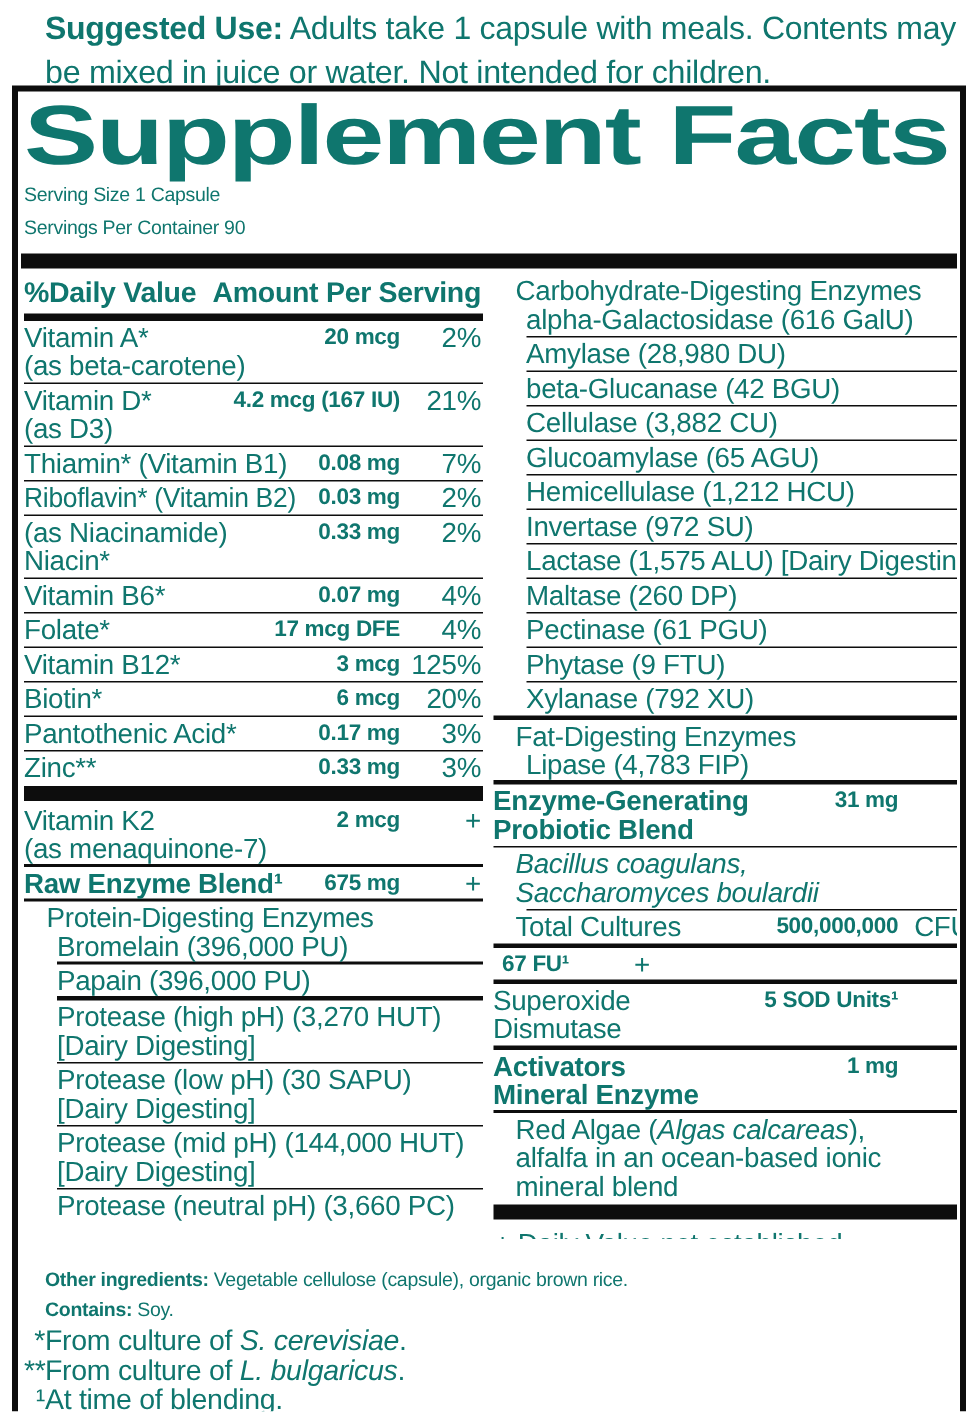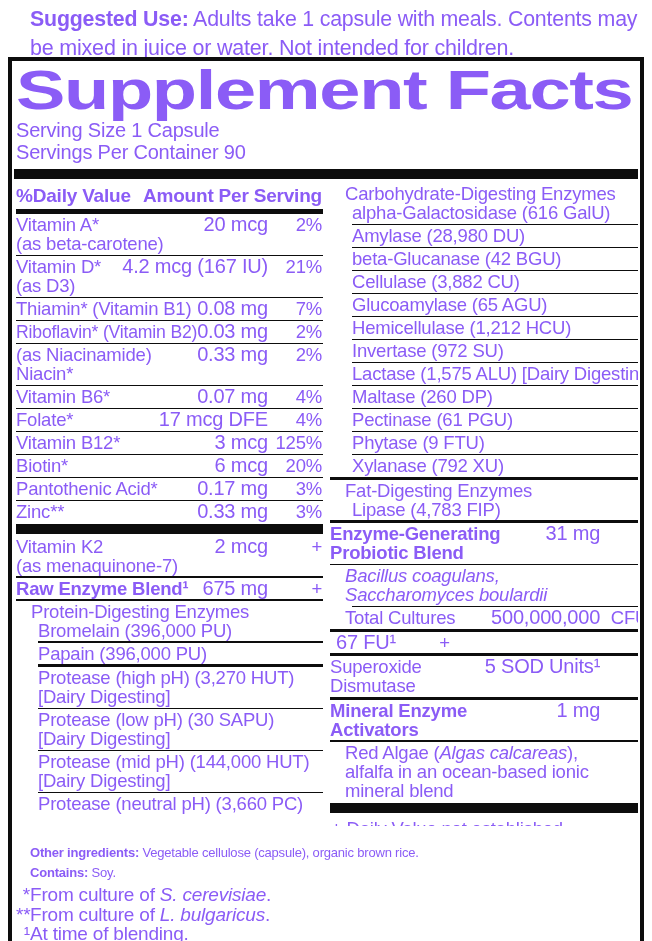--- a/index.html
+++ b/index.html
@@ -1,38 +1,38 @@
 <!DOCTYPE html>
 <html><head>
 <meta charset="utf-8">
 <style>
   * { box-sizing: border-box; }
   html,body { margin:0; padding:0; background:#fff; }
   .page {
     position:relative; width:652px; height:941px; background:#ffffff;
-    font-family:"Liberation Sans", sans-serif; color:#8b5cf6;
+    font-family:"Liberation Sans", sans-serif; color:#0f766e;
     letter-spacing:-0.2px; overflow:hidden;
   }
   .b { font-weight:bold; }
   .i { font-style:italic; }
 
   
   .suggested { position:absolute; left:30px; top:5px; width:608px; font-size:21.5px; line-height:29px; }
   .suggested .sline { white-space:nowrap; }
 
   
   .panel {
     position:absolute; left:8px; top:57px; width:636px; height:940px;
     border:4px solid #0d0d0d; background:#fff; padding:0 2px; overflow:hidden;
   }
   .title {
     display:inline-block; white-space:nowrap; font-weight:bold;
     font-size:56px; line-height:54px; letter-spacing:-1px; margin:2px 0 2px 2px;
   }
-  .serv { font-size:20px; line-height:22px; margin-left:2px; white-space:nowrap; }
+  .serv { font-size:13px; line-height:22px; margin-left:2px; white-space:nowrap; }
   .topbar { height:10px; background:#0d0d0d; margin-top:6px; }
 
   .cols { display:flex; align-items:stretch; height:647px; overflow:hidden; }
   .col-l { width:311px; padding:0 2px 0 2px; }
   .vdiv  { width:3px; background:#0d0d0d; }
   .col-r { flex:1; padding:4px 1px 0 5px; }
 
   .lhead {
     display:flex; justify-content:space-between; align-items:flex-end;
     font-size:19px; font-weight:bold; padding:6px 1px 2px 0;
@@ -42,21 +42,21 @@
   .rule { height:1.5px; background:#0d0d0d; }
   .rule.med { height:3px; }
   .rule.ind { margin-left:22px; }
   .hbar { height:10px; background:#0d0d0d; margin:1.5px 0; }
 
   .row { display:flex; align-items:flex-start; padding:1px 1px 1.5px 0; }
   .nm { flex:1; min-width:0; }
   .ln { font-size:18.5px; line-height:19px; white-space:nowrap; }
   .ln.ind1 { padding-left:15px; }
   .ln.ind2 { padding-left:22px; }
-  .amt { font-size:20px; line-height:19px; white-space:nowrap; text-align:left; padding-left:6px; }
+  .amt { font-size:15px; line-height:19px; white-space:nowrap; text-align:left; padding-left:6px;font-weight:bold; }
   .dv  { width:54px; font-size:18.5px; line-height:19px; white-space:nowrap; text-align:right; flex:none; }
   .note { font-size:18.5px; line-height:20px; padding:5px 0 0 1px; white-space:nowrap; }
 
   
   .footer { position:absolute; left:16px; top:843px; width:624px; }
   .fline { font-size:13px; line-height:19.5px; padding-left:14px; white-space:nowrap; }
   .fn { display:flex; font-size:19px; line-height:19.5px; white-space:nowrap; }
   .fnm { width:14px; flex:none; text-align:right; }
   .footnotes { margin-top:3px; }
 </style>
@@ -350,22 +350,22 @@
               <div class="nm">
                 <div class="ln ind0"><span>Superoxide</span></div>
                 <div class="ln ind0"><span>Dismutase</span></div>
               </div>
               <div class="amt">5 SOD Units¹</div>
               <div class="dv">+</div>
             </div>
             <div class="rule med"></div>
             <div class="row">
               <div class="nm b">
+                <div class="ln ind0"><span>Activators</span></div>
                 <div class="ln ind0"><span>Mineral Enzyme</span></div>
-                <div class="ln ind0"><span>Activators</span></div>
               </div>
               <div class="amt">1 mg</div>
               <div class="dv">+</div>
             </div>
             <div class="rule"></div>
             <div class="row">
               <div class="nm">
                 <div class="ln ind1"><span>Red Algae (</span><span class="i ">Algas calcareas</span><span>),</span></div>
                 <div class="ln ind1"><span>alfalfa in an ocean-based ionic</span></div>
                 <div class="ln ind1"><span>mineral blend</span></div>

